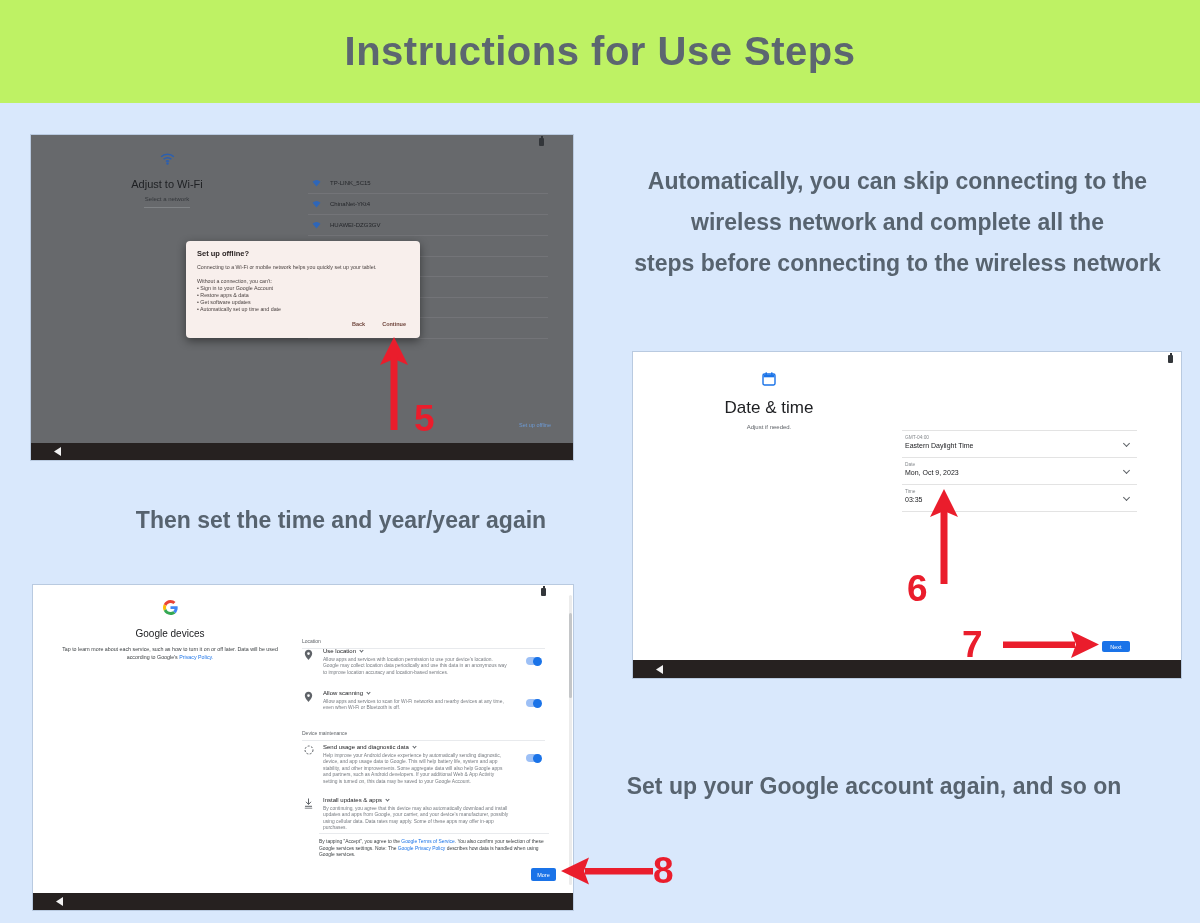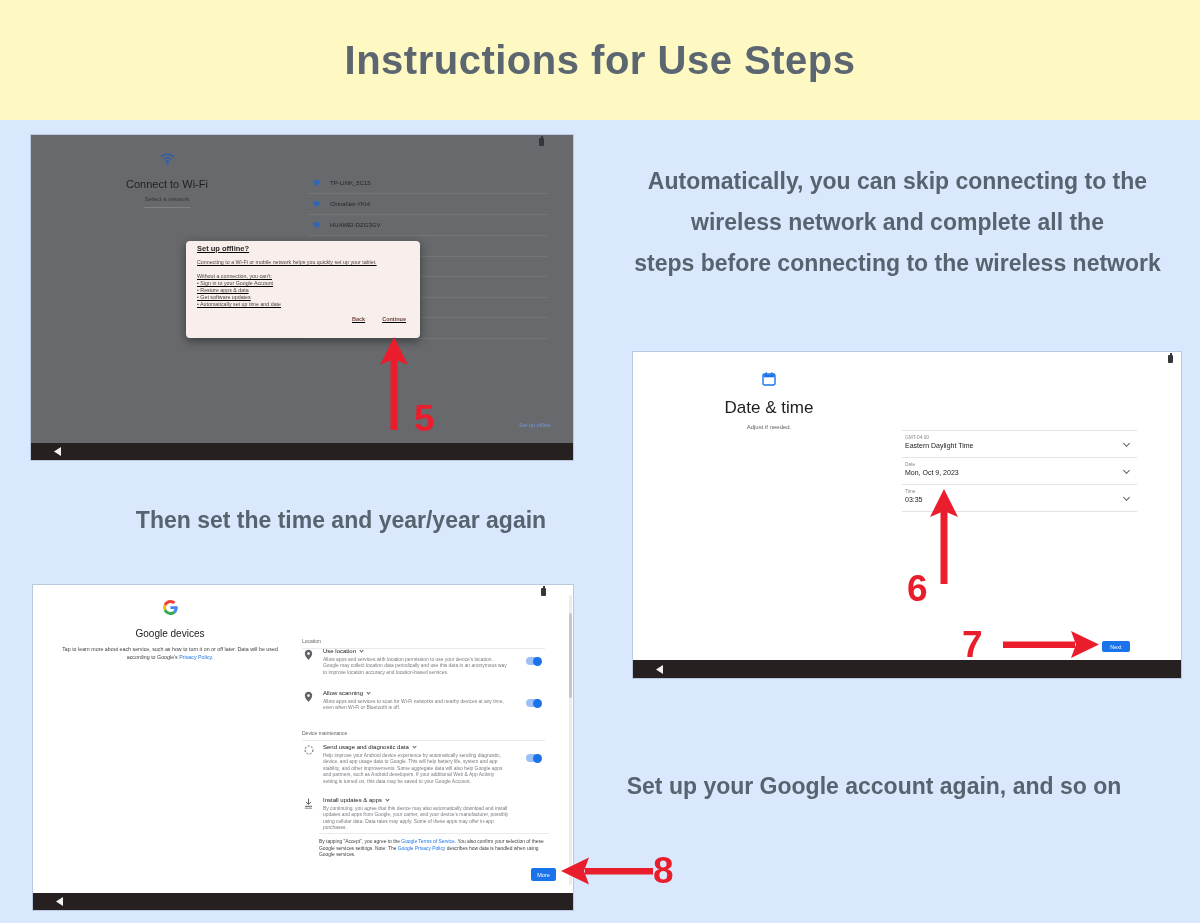--- a/index.html
+++ b/index.html
@@ -1,21 +1,21 @@
 <!DOCTYPE html>
 <html><head>
 <meta charset="utf-8">
 <style>
   * { box-sizing: border-box; }
   html,body { margin:0; padding:0; }
   body { background:#D9E8FC; font-family:"Liberation Sans", sans-serif; }
   .page { position:relative; width:1200px; height:923px; background:#D9E8FC; overflow:hidden; }
 
   
-  .banner { position:absolute; left:0; top:0; width:1200px; height:120px; background:#fef9c3;
+  .banner { position:absolute; left:0; top:0; width:1200px; height:103px; background:#bef264;
             display:flex; align-items:center; justify-content:center; }
   .banner h1 { margin:0; font-size:40px; font-weight:bold; color:#5C6670; letter-spacing:0.5px; }
 
   
   .note { position:absolute; font-weight:bold; color:#57636F; font-size:23px; text-align:center; }
   .note-alt { left:605px; top:161px; width:585px; line-height:41px; }
   .note-then { left:51px; top:507px; width:580px; }
   .note-google { left:589px; top:773px; width:570px; }
 
   
@@ -35,21 +35,21 @@
   .shot-wifi { left:31px; top:135px; width:542px; height:325px; background:#67696C; }
   .shot-wifi .battery { right:29px; }
   .wifi-head { position:absolute; left:66px; top:16px; width:140px; text-align:center; }
   .wifi-title { font-size:11px; color:#1E2023; margin-top:9px; }
   .wifi-sub { font-size:6px; color:#33363A; margin-top:6px; }
   .wifi-sub-line { width:46px; margin:5px auto 0; border-top:1px solid #808386; }
   .net-row { position:absolute; left:281px; display:flex; align-items:center; gap:9px; height:12px; z-index:2; }
   .net-name { font-size:6px; color:#24262A; }
   .net-div { position:absolute; left:277px; width:240px; border-top:1px solid #797B7F; opacity:0.65; z-index:1; }
   .offline-dialog { position:absolute; left:155px; top:106px; width:234px; height:97px; background:#F8EFEC;
-                    border-radius:4px; box-shadow:0 3px 10px rgba(0,0,0,0.45); padding:3px 11px; z-index:3;text-decoration:underline; }
+                    border-radius:4px; box-shadow:0 3px 10px rgba(0,0,0,0.45); padding:8px 11px; z-index:3; }
   .dlg-title { font-size:7.5px; font-weight:bold; color:#2A2323; }
   .dlg-body  { font-size:5.3px; color:#4A4240; line-height:1.35; margin-top:6px; }
   .dlg-list  { font-size:5.3px; color:#4A4240; line-height:1.32; }
   .dlg-list-first { margin-top:7px; }
   .dlg-actions { display:flex; justify-content:flex-end; gap:17px; margin-top:8px; padding-right:3px; }
   .dlg-btn { background:none; border:none; padding:0; font-family:inherit; font-size:5.5px; font-weight:bold;
              color:#6E443B; cursor:pointer; }
   .offline-link { position:absolute; right:22px; top:287px; font-size:5.5px; color:#6D9BD6; text-decoration:none; }
 
   
@@ -108,21 +108,21 @@
   <section class="shot shot-wifi">
     <div class="battery"></div>
 
     <div class="wifi-head">
       <svg width="17" height="13" viewBox="0 0 24 18">
         <path d="M3 6.5 A13 13 0 0 1 21 6.5" stroke="#2B5FB0" stroke-width="2.1" fill="none"></path>
         <path d="M6.5 10 A8 8 0 0 1 17.5 10" stroke="#2B5FB0" stroke-width="2.1" fill="none"></path>
         <path d="M9.7 13.3 A3.6 3.6 0 0 1 14.3 13.3" stroke="#2B5FB0" stroke-width="2.1" fill="none"></path>
         <circle cx="12" cy="16" r="1.7" fill="#2B5FB0"></circle>
       </svg>
-      <div class="wifi-title">Connect to Wi-Fi</div>
+      <div class="wifi-title">Adjust to Wi-Fi</div>
       <div class="wifi-sub">Select a network</div>
       <div class="wifi-sub-line"></div>
     </div>
 
     <div class="net-row" style="top:42px">
       <svg width="9" height="8" viewBox="0 0 24 20">
         <path d="M12 19 L1.5 6.5 A16.5 16.5 0 0 1 22.5 6.5 Z" fill="#2E66B8"></path>
         </svg>
       <span class="net-name">TP-LINK_5C15</span>
     </div>

